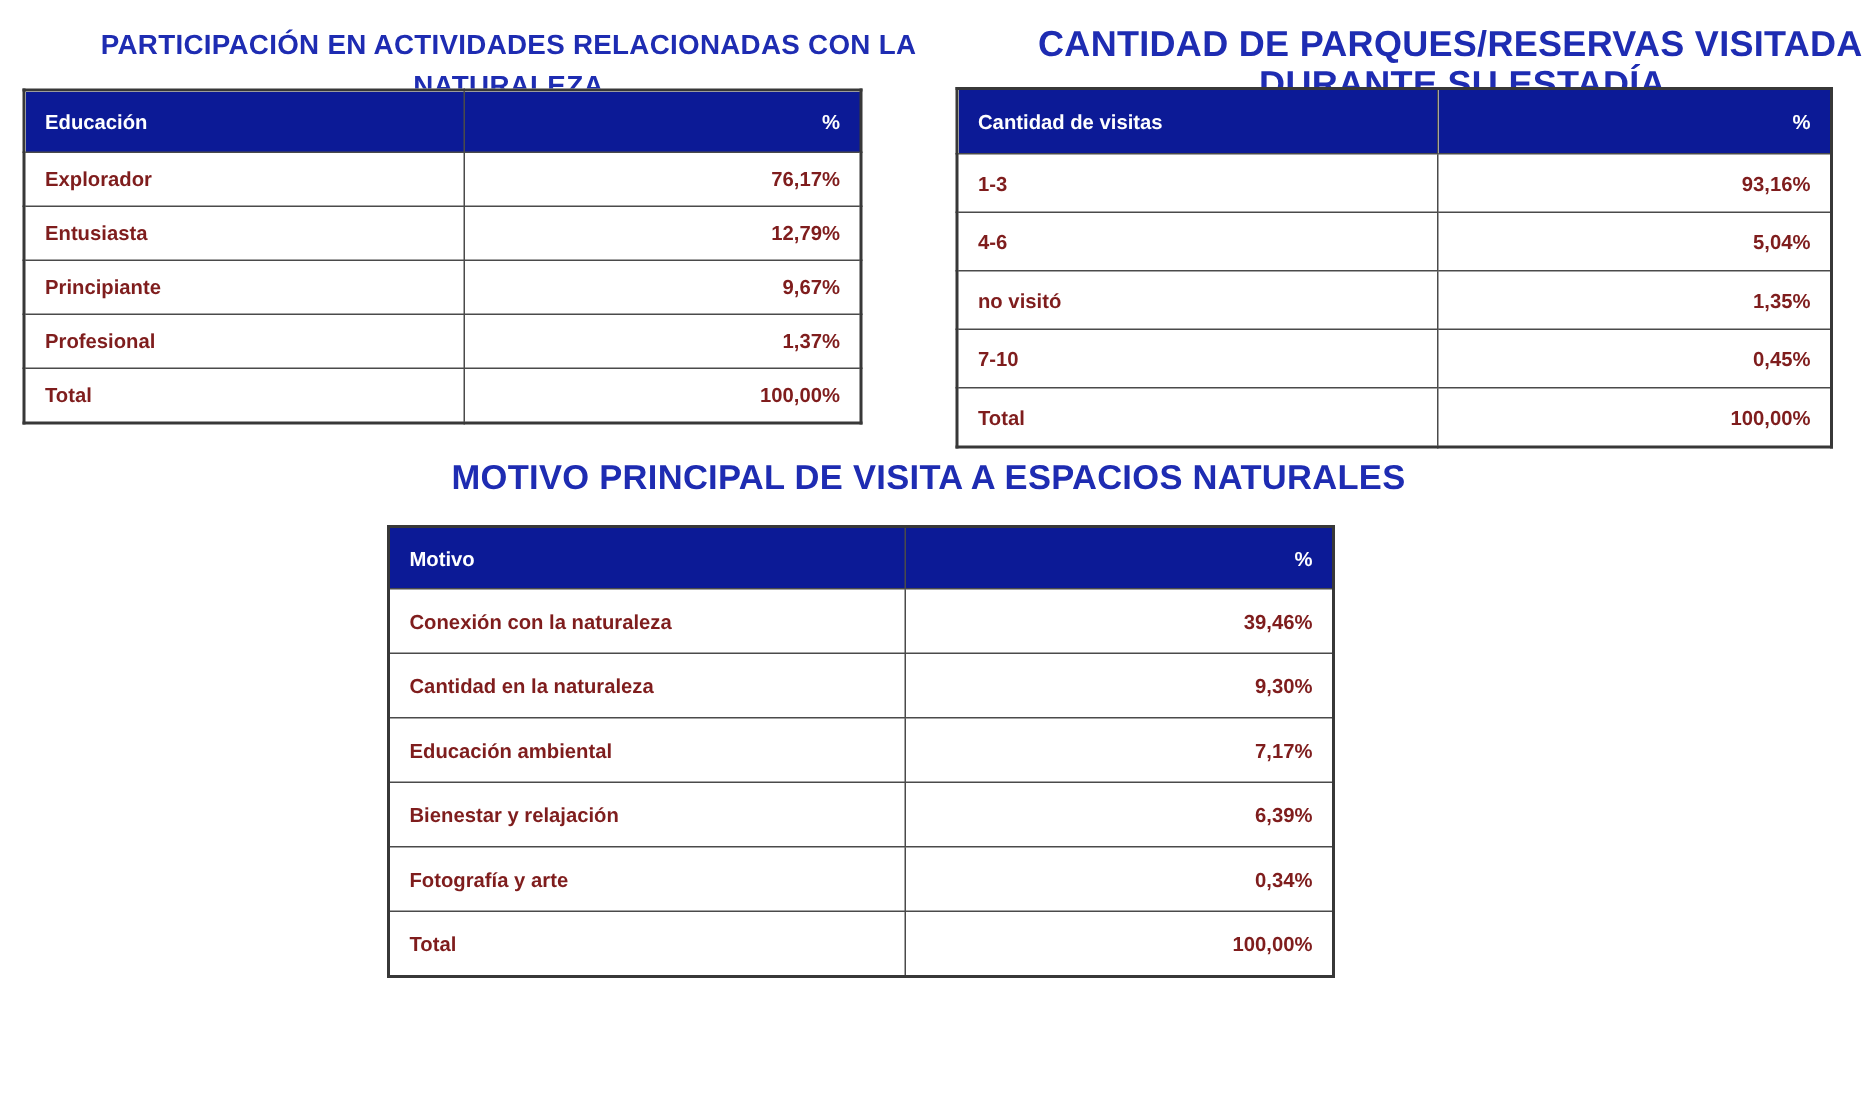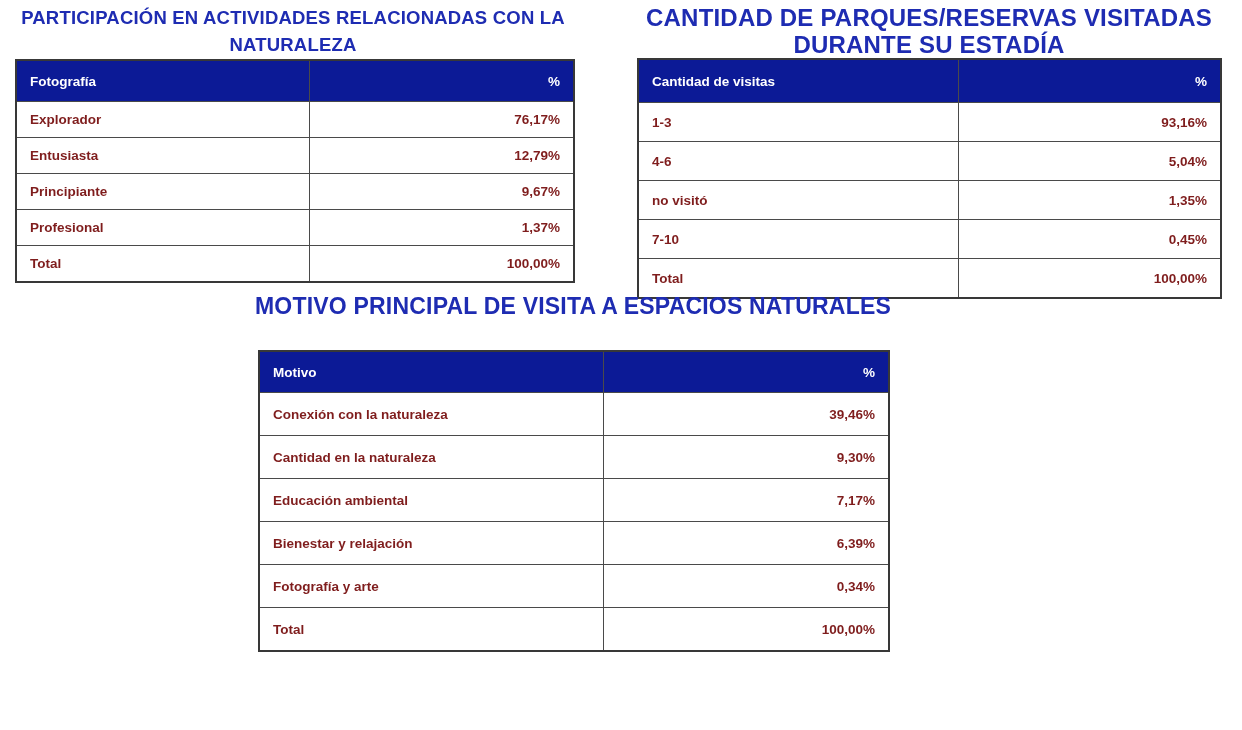--- a/index.html
+++ b/index.html
@@ -13,25 +13,26 @@
     font-family: "Liberation Sans", sans-serif;
     position: relative;
     overflow: hidden;
   }
   .canvas {
     position: absolute;
     inset: 0;
   }
   .tbl-title {
     position: absolute;
-    margin: 0;
+    margin: 12px;
     text-align: center;
     color: #1e2cb2;
     font-weight: bold;
     letter-spacing: 0.2px;
+    padding-left: 34px;
   }
   #title-0 {
     left: 0px;
     top: 4px;
     width: 586px;
     font-size: 18.5px;
     line-height: 27px;
   }
   #title-1 {
     left: 616px;
@@ -92,21 +93,21 @@
 </head>
 <body>
 
 <div class="canvas">
 
   <section>
     <h2 class="tbl-title" id="title-0">PARTICIPACIÓN EN ACTIVIDADES RELACIONADAS CON LA NATURALEZA</h2>
     <table class="data-table" id="table-0" data-table="0">
         <thead>
           <tr>
-            <th class="col-label">Fotografía</th>
+            <th class="col-label">Educación</th>
             <th class="col-value">%</th>
           </tr>
         </thead>
         <tbody>
           <tr>
             <td class="col-label">Explorador</td>
             <td class="col-value">76,17%</td>
           </tr>
           <tr>
             <td class="col-label">Entusiasta</td>

